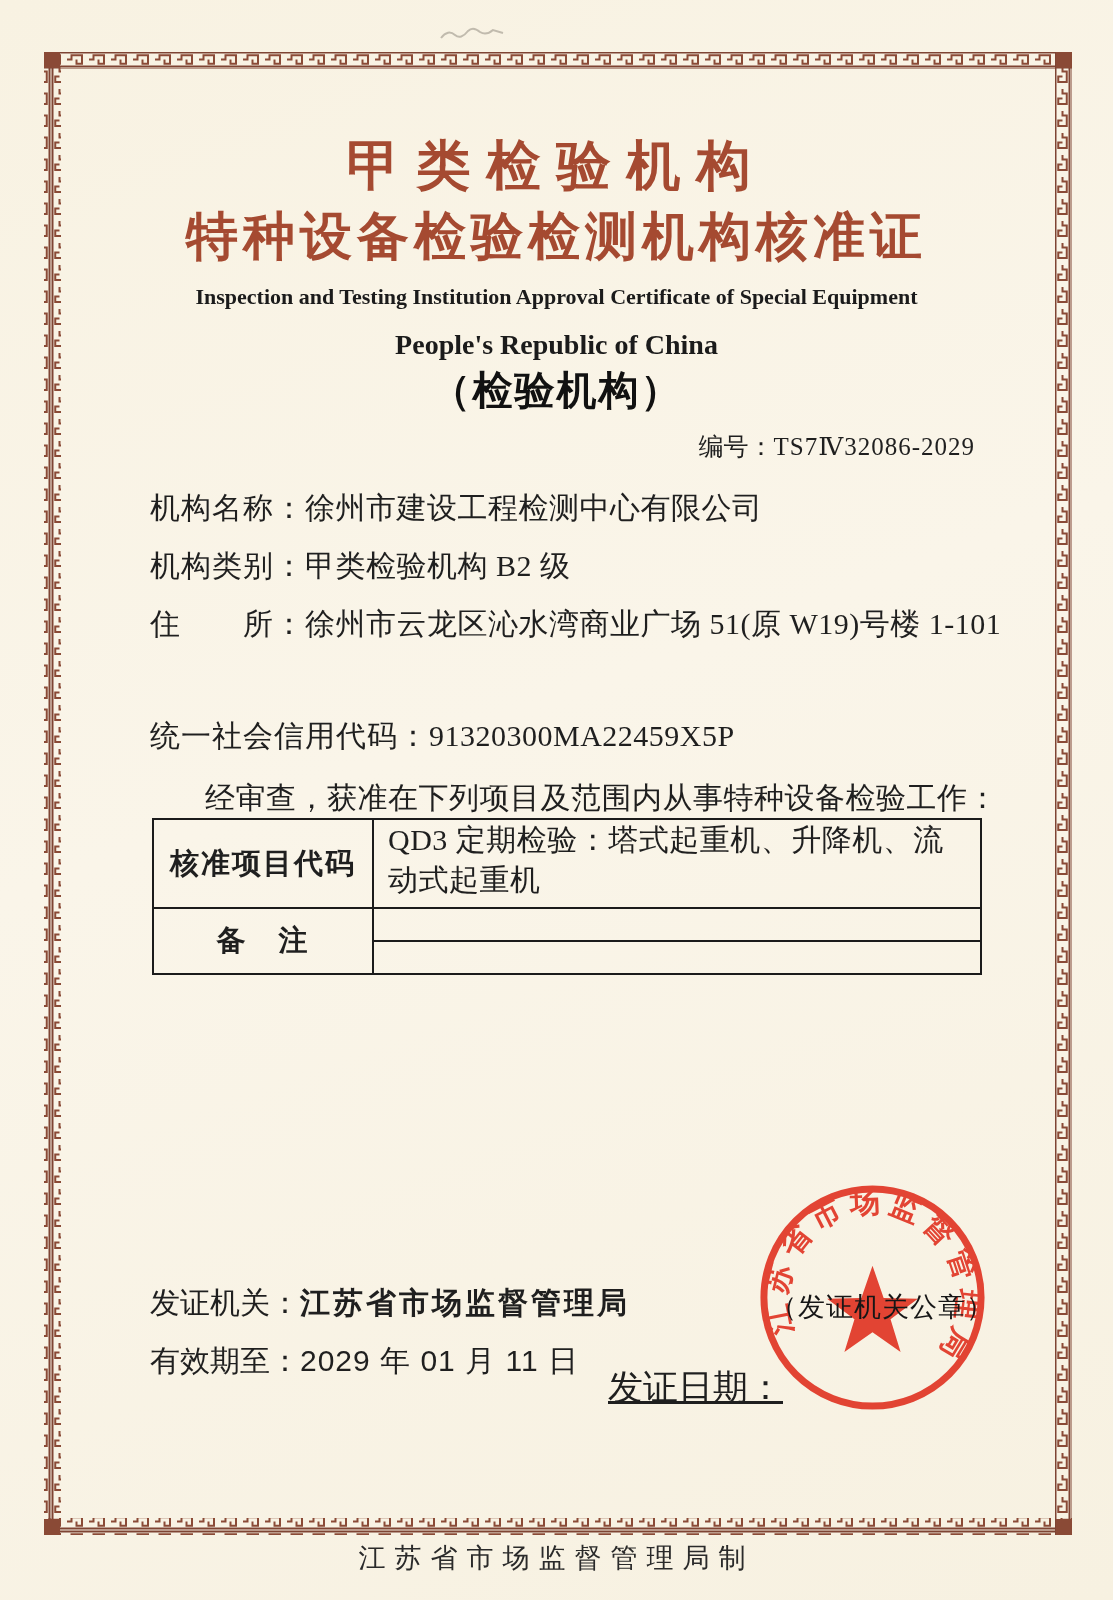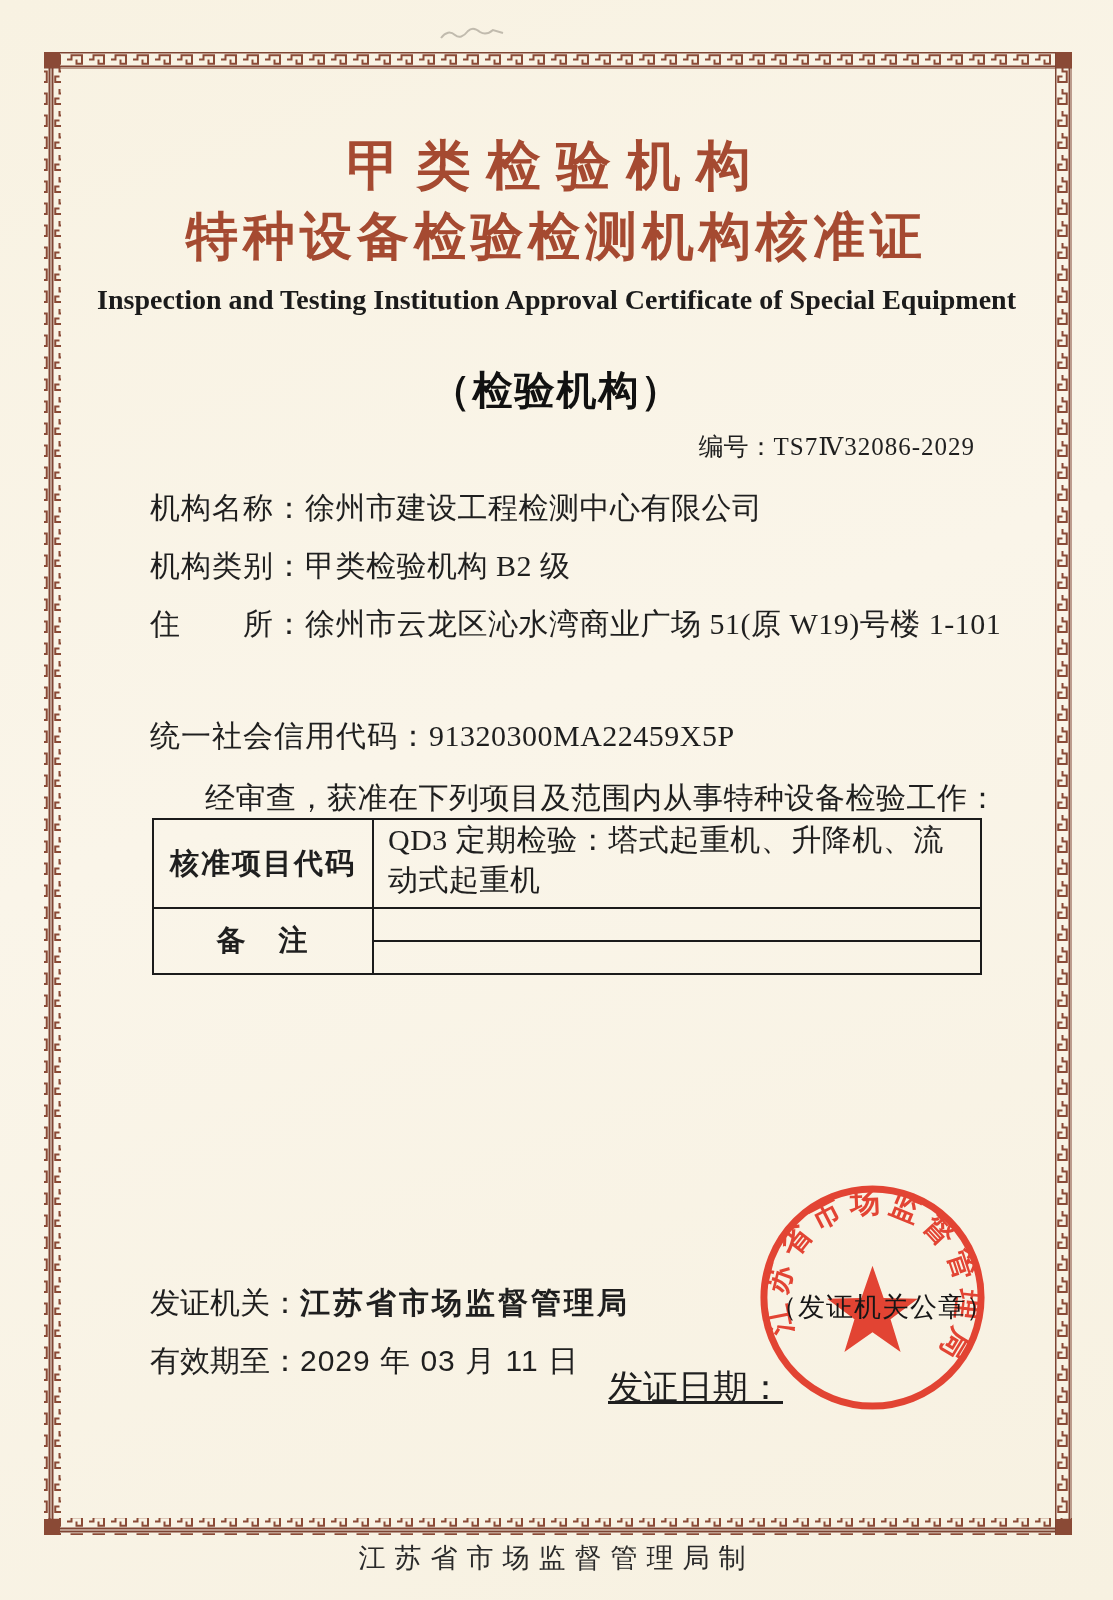--- a/index.html
+++ b/index.html
@@ -13,21 +13,21 @@
   .page{
     position:relative;width:1113px;height:1600px;overflow:hidden;
     background:linear-gradient(160deg,#f8f2e2 0%,#faf5e9 45%,#f7f1e1 100%);
   }
   .abs{position:absolute;}
   .center{left:0;width:100%;text-align:center;}
 
   
   .title-cn1{top:130px;font-size:54px;font-weight:bold;letter-spacing:16px;color:#a54a31;}
   .title-cn2{top:202px;font-size:52px;font-weight:bold;letter-spacing:5px;color:#a54a31;}
-  .title-en1{top:284px;font-size:28px;font-weight:bold;color:#1b1b1b;}
+  .title-en1{top:284px;font-size:22px;font-weight:bold;color:#1b1b1b;}
   .title-en2{top:329px;font-size:28px;font-weight:bold;color:#1b1b1b;}
   .subtitle{top:363px;font-size:40px;font-weight:bold;
     font-family:"Liberation Sans","DejaVu Sans",sans-serif;letter-spacing:2px;color:#111;}
 
   
   .serial{top:430px;right:138px;font-size:25px;}
   .serial .val{letter-spacing:1px;}
 
   
   .field{left:150px;font-size:30px;white-space:nowrap;}
@@ -96,20 +96,21 @@
     <rect x="1056" y="1519" width="16" height="16" fill="#8a4a36"></rect>
   </svg>
 
   <svg class="scribble-svg" width="80" height="30" aria-hidden="true">
     <path d="M4 20 q7 -9 14 -3 q6 5 13 -4 q5 -5 12 1 q6 4 13 -2 l10 3" stroke="#a39d90" stroke-width="2" fill="none" opacity="0.65"></path>
   </svg>
 
   <div class="abs center title-cn1">甲类检验机构</div>
   <div class="abs center title-cn2">特种设备检验检测机构核准证</div>
   <div class="abs center title-en1">Inspection and Testing Institution Approval Certificate of Special Equipment</div>
+  <div class="abs center title-en2">People's Republic of China</div>
   <div class="abs center subtitle">（检验机构）</div>
 
   <div class="abs serial">
     <span class="lbl">编号：</span><span class="val">TS7Ⅳ32086-2029</span>
   </div>
 
   <div class="abs field f0">
     <span class="lbl">机构名称：</span><span class="val">徐州市建设工程检测中心有限公司</span>
   </div>
   <div class="abs field f1">
@@ -137,21 +138,21 @@
     <tr class="row-sub">
       <td></td>
     </tr>
   </tbody>
     </table>
 
   <div class="abs issuer">
     <span class="lbl">发证机关：</span><span class="val">江苏省市场监督管理局</span>
   </div>
   <div class="abs valid">
-    <span class="lbl">有效期至：</span><span class="date-val">2029 年 03 月 11 日</span>
+    <span class="lbl">有效期至：</span><span class="date-val">2029 年 01 月 11 日</span>
   </div>
   <div class="abs issue-lbl">发证日期：</div>
 
   <svg class="abs seal-svg" width="255" height="255" viewBox="-128 -128 256 256">
     <circle cx="0" cy="0" r="109" fill="none" stroke="#e8392a" stroke-width="7"></circle>
     <polygon fill="#e8392a" transform="translate(0,16)" points="0,-48 11.2,-15.4 45.6,-14.8 18.1,5.9 28.2,38.8 0,19 -28.2,38.8 -18.1,5.9 -45.6,-14.8 -11.2,-15.4"></polygon>
     <g transform="rotate(10)">
       <defs>
         <path id="sealArc" d="M -60.8 60.8 A 86 86 0 1 1 60.8 60.8" fill="none"></path>
       </defs>

